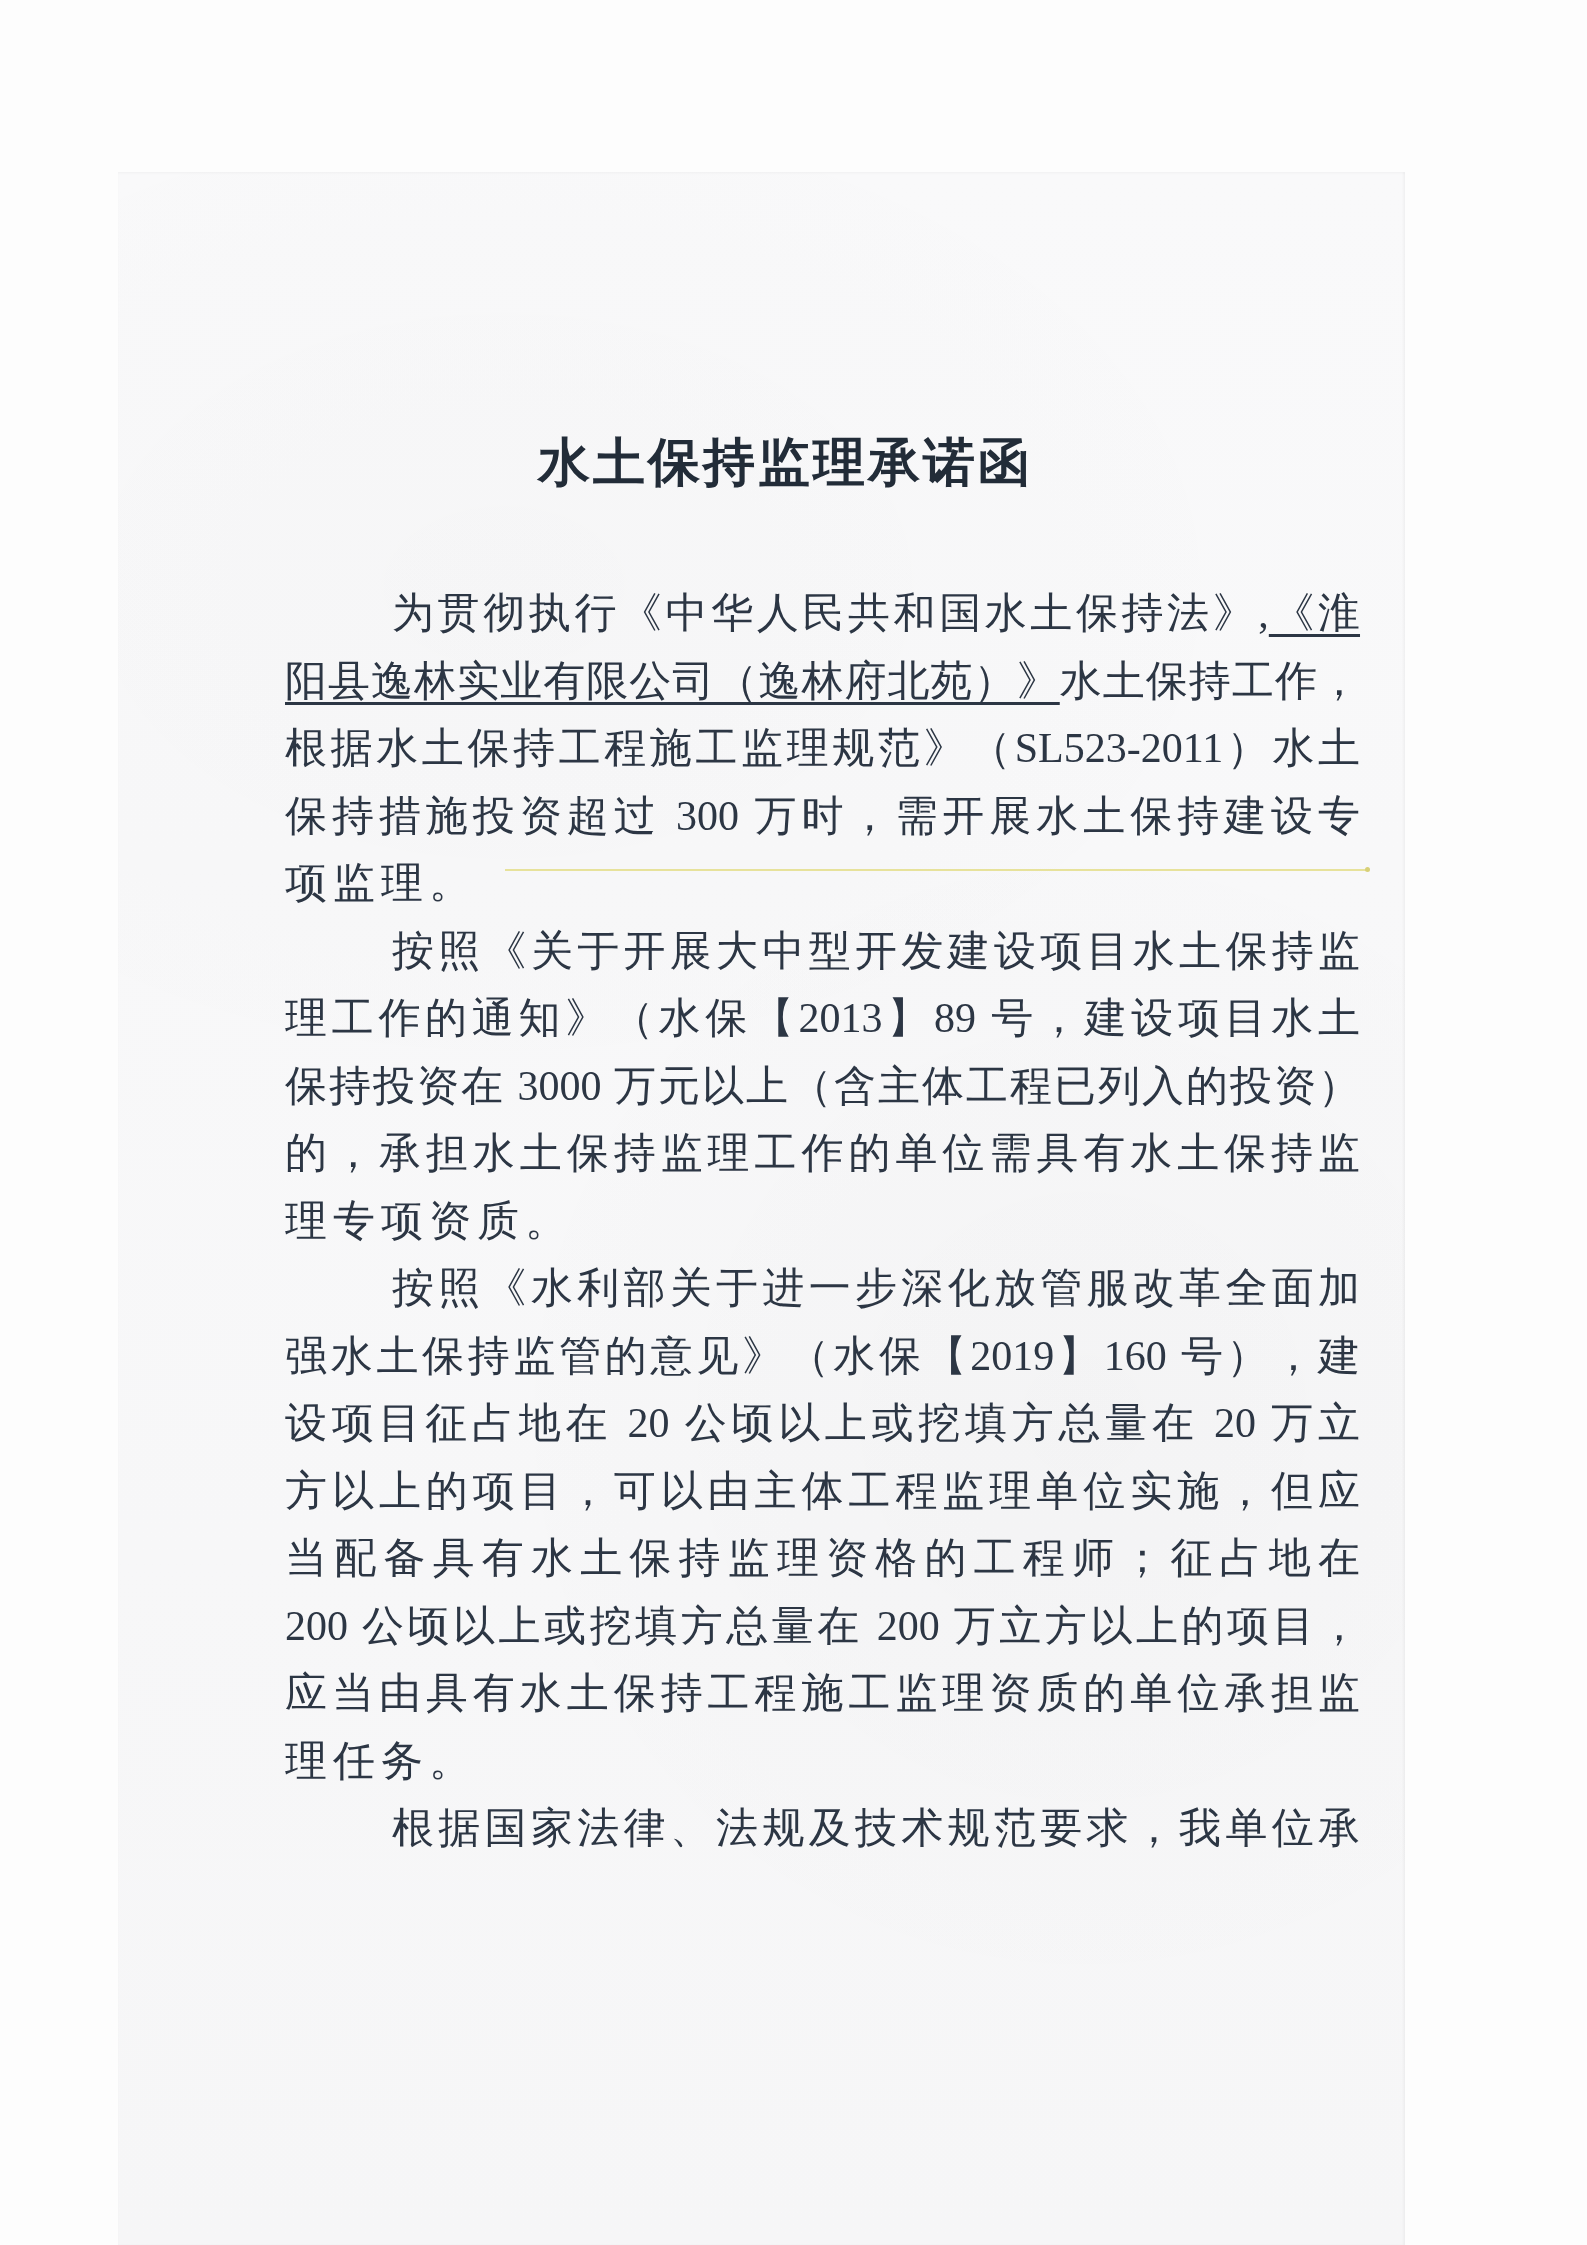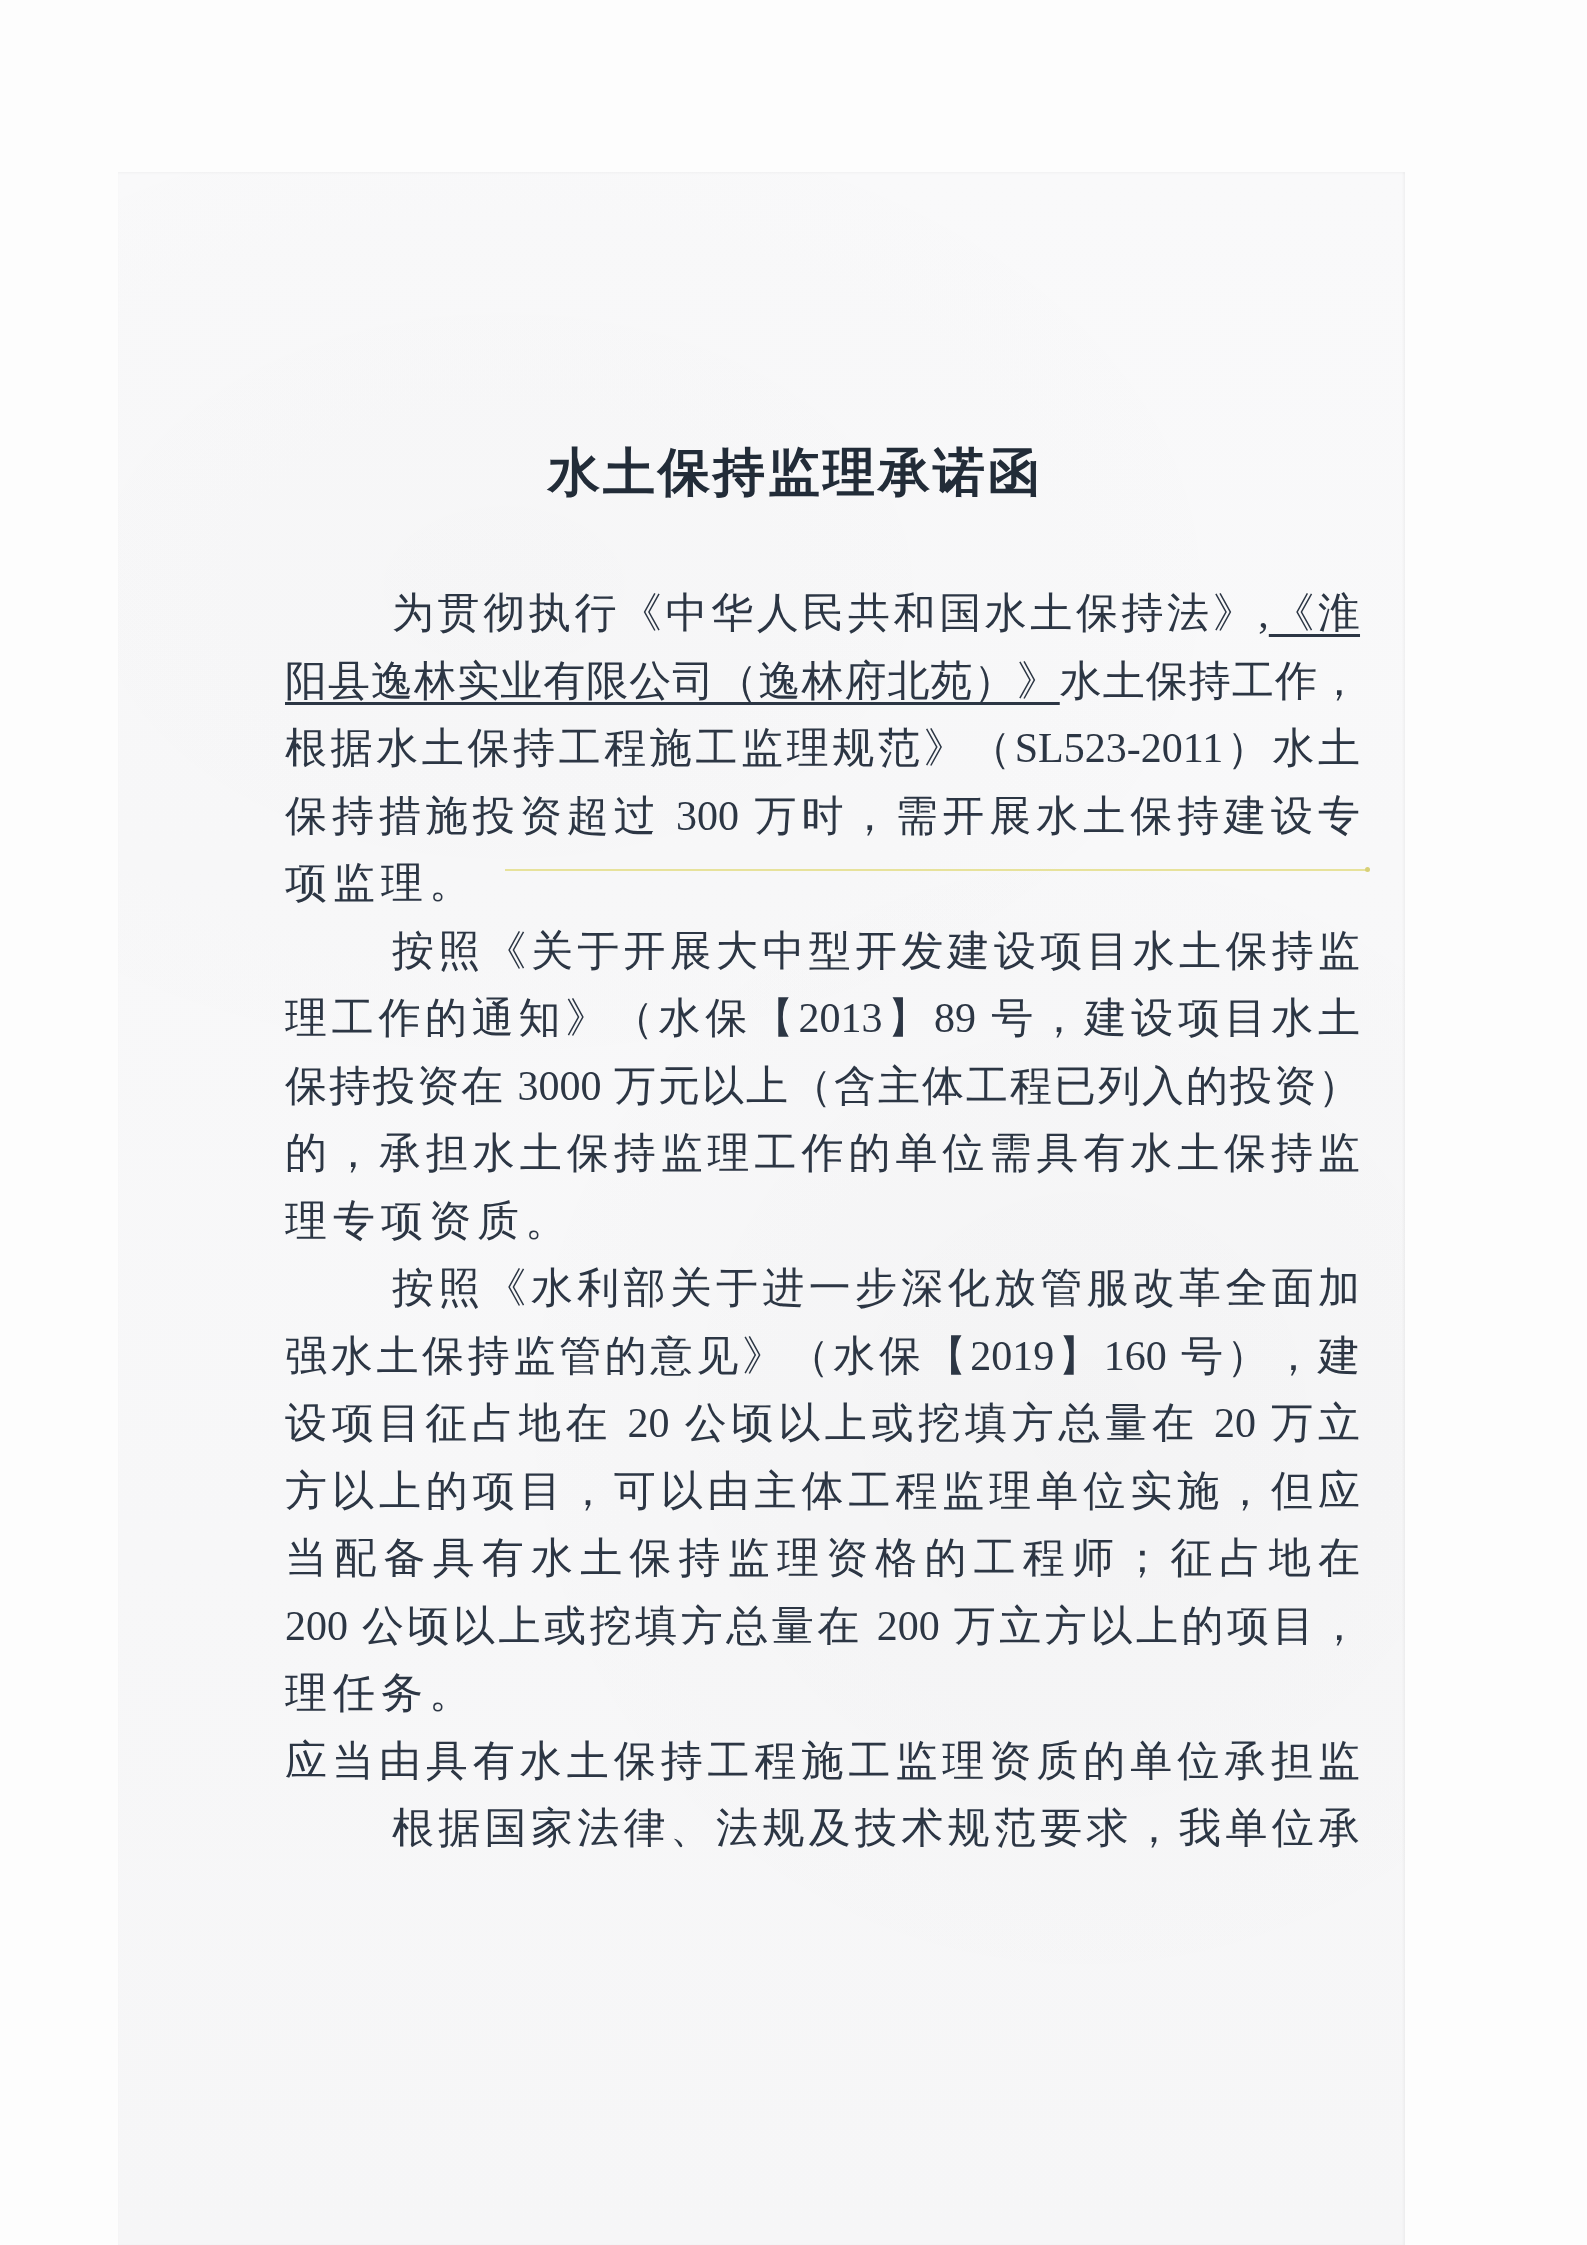--- a/index.html
+++ b/index.html
@@ -21,21 +21,21 @@
     background:
       radial-gradient(1200px 800px at 30% 20%, rgba(0,0,0,0.012), rgba(0,0,0,0) 70%),
       radial-gradient(900px 900px at 75% 60%, rgba(0,0,0,0.015), rgba(0,0,0,0) 70%),
       linear-gradient(180deg, #f9f9fa 0%, #f6f6f7 100%);
     box-shadow: inset -2px 0 2px rgba(0,0,0,0.03), inset 0 2px 2px rgba(0,0,0,0.02);
   }
   .title {
     position: absolute;
     left: 538px;
     top: 428px;
-    margin: 10px;
+    margin: 0;
     font-size: 52px;
     font-weight: bold;
     letter-spacing: 3px;
     color: #222c38;
     white-space: nowrap;
   }
   .body-block {
     position: absolute;
     left: 285px;
     top: 580px;
@@ -116,23 +116,23 @@
     <div class="line"><span>强水土保持监管的意见》（水保【2019】160 号），建</span></div>
 
     <div class="line"><span>设项目征占地在 20 公顷以上或挖填方总量在 20 万立</span></div>
 
     <div class="line"><span>方以上的项目，可以由主体工程监理单位实施，但应</span></div>
 
     <div class="line"><span>当配备具有水土保持监理资格的工程师；征占地在</span></div>
 
     <div class="line"><span>200 公顷以上或挖填方总量在 200 万立方以上的项目，</span></div>
 
+    <div class="line"><span>应当由具有水土保持工程施工监理资质的单位承担监</span></div>
+
     <div class="line end"><span>理任务。</span></div>
-
-    <div class="line"><span>应当由具有水土保持工程施工监理资质的单位承担监</span></div>
 
     <div class="line indent"><span>根据国家法律、法规及技术规范要求，我单位承</span></div>
 
   </div>
 
   <div class="highlight-line"></div>
 
 </div>
 
 </body></html>

